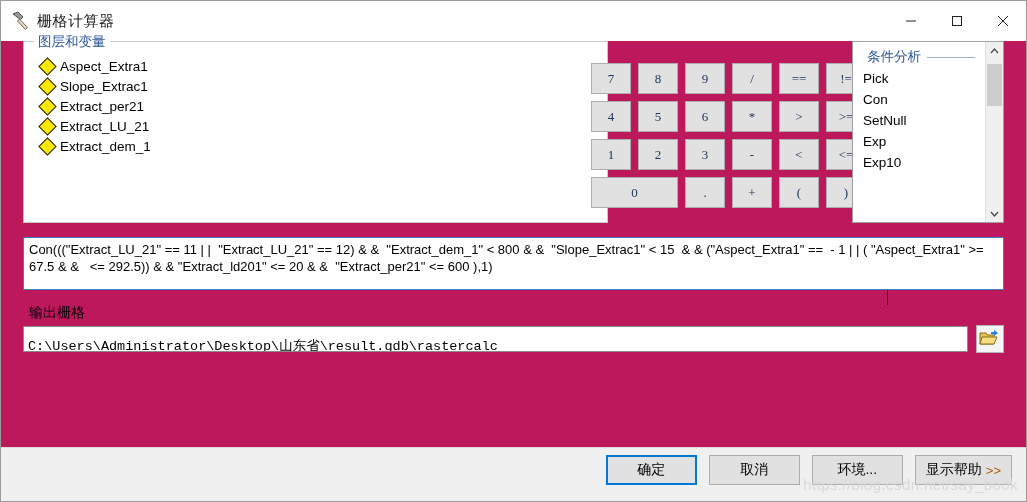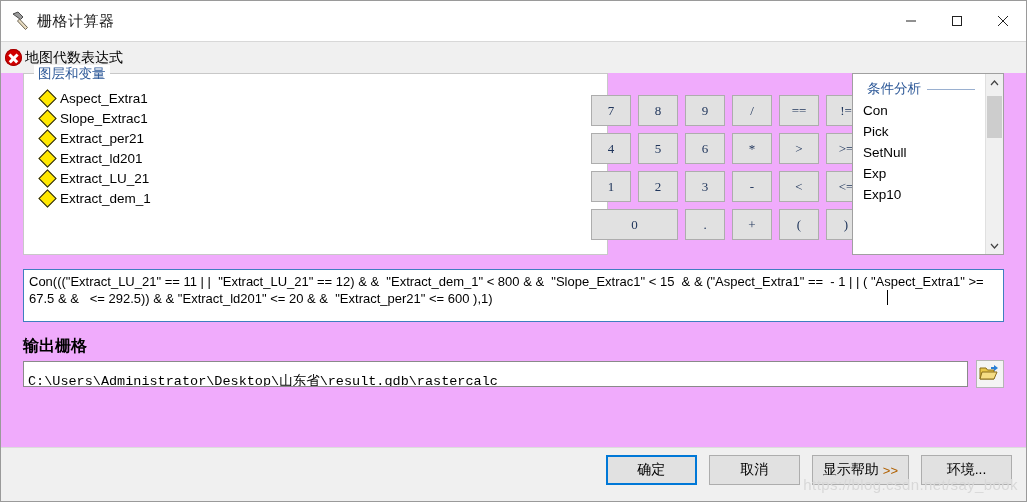--- a/index.html
+++ b/index.html
@@ -11,21 +11,21 @@
     height: 502px;
     overflow: hidden;
     font-family: "Liberation Sans", sans-serif;
     background: #ffffff;
   }
 
   .window {
     width: 1027px;
     height: 502px;
     position: relative;
-    background: #f0abfc;
+    background: #be185d;
     box-sizing: border-box;
     border: 1px solid #9a9a9a;
   }
 
   
   .titlebar {
     height: 40px;
     background: #ffffff;
     display: flex;
     align-items: center;
@@ -269,24 +269,23 @@
     position: absolute;
     left: 886px;
     top: 289px;
     width: 1px;
     height: 15px;
     background: #000;
   }
 
   
   .out-label {
-    margin: 14px 0 3px 22px;
-    font-size: 16px;
-    color: #000;
-    font-weight: bold;
+    margin: 14px 0 3px 28px;
+    font-size: 14px;
+    color: #000;
   }
   .out-row {
     margin: 0 22px 0 22px;
     display: flex;
     align-items: center;
   }
   .out-input {
     flex: 1 1 auto;
     height: 26px;
     border: 1px solid #8a8a8a;
@@ -386,45 +385,37 @@
       </div>
       <div class="win-btn close">
         <svg width="12" height="12" viewBox="0 0 12 12">
             <line x1="1" y1="1" x2="11" y2="11" stroke="#222" stroke-width="1"></line>
             <line x1="11" y1="1" x2="1" y2="11" stroke="#222" stroke-width="1"></line>
           </svg>
       </div>
     </div>
   </div>
 
-  <div class="err-header">
-    <div class="err-icon"></div>
-    <div class="err-label">地图代数表达式</div>
-  </div>
 
   <div class="work">
 
     <div class="groupbox layers-box">
       <div class="gb-title">图层和变量</div>
       <div class="layers-list">
         <div class="layer-row">
           <span class="diamond"></span>
           <span class="layer-name">Aspect_Extra1</span>
         </div>
         <div class="layer-row">
           <span class="diamond"></span>
           <span class="layer-name">Slope_Extrac1</span>
         </div>
         <div class="layer-row">
           <span class="diamond"></span>
           <span class="layer-name">Extract_per21</span>
-        </div>
-        <div class="layer-row">
-          <span class="diamond"></span>
-          <span class="layer-name">Extract_ld201</span>
         </div>
         <div class="layer-row">
           <span class="diamond"></span>
           <span class="layer-name">Extract_LU_21</span>
         </div>
         <div class="layer-row">
           <span class="diamond"></span>
           <span class="layer-name">Extract_dem_1</span>
         </div>
       </div>
@@ -462,22 +453,22 @@
       <div class="key">)</div>
       <div class="key">~</div>
     </div>
 
     <div class="fnbox">
       <div class="fnlist">
         <div class="fn-group">
           <span>条件分析</span>
           <span class="rule"></span>
         </div>
+        <div class="fn-item">Pick</div>
         <div class="fn-item">Con</div>
-        <div class="fn-item">Pick</div>
         <div class="fn-item">SetNull</div>
         <div class="fn-item">Exp</div>
         <div class="fn-item">Exp10</div>
       </div>
       <div class="scrollbar">
         <div class="sb-arrow">
           <svg width="9" height="6" viewBox="0 0 9 6">
               <polyline points="1,5 4.5,1 8,5" fill="none" stroke="#444" stroke-width="1.2"></polyline>
             </svg>
         </div>
@@ -506,22 +497,22 @@
         <path d="M15 1 L19 4 L15 7 Z" fill="#2a7fd4"></path>
         <rect x="12" y="3" width="4" height="2" fill="#2a7fd4"></rect>
       </svg>
     </div>
   </div>
 
   <div class="footer">
     <div class="footer-inner">
       <div class="btn default">确定</div>
       <div class="btn">取消</div>
+      <div class="btn">环境...</div>
       <div class="btn">
         <span>显示帮助</span>
         <span class="chev">&gt;&gt;</span>
       </div>
-      <div class="btn">环境...</div>
     </div>
     <div class="watermark">https://blog.csdn.net/say_book</div>
   </div>
 
 </div>
 
 </body></html>

